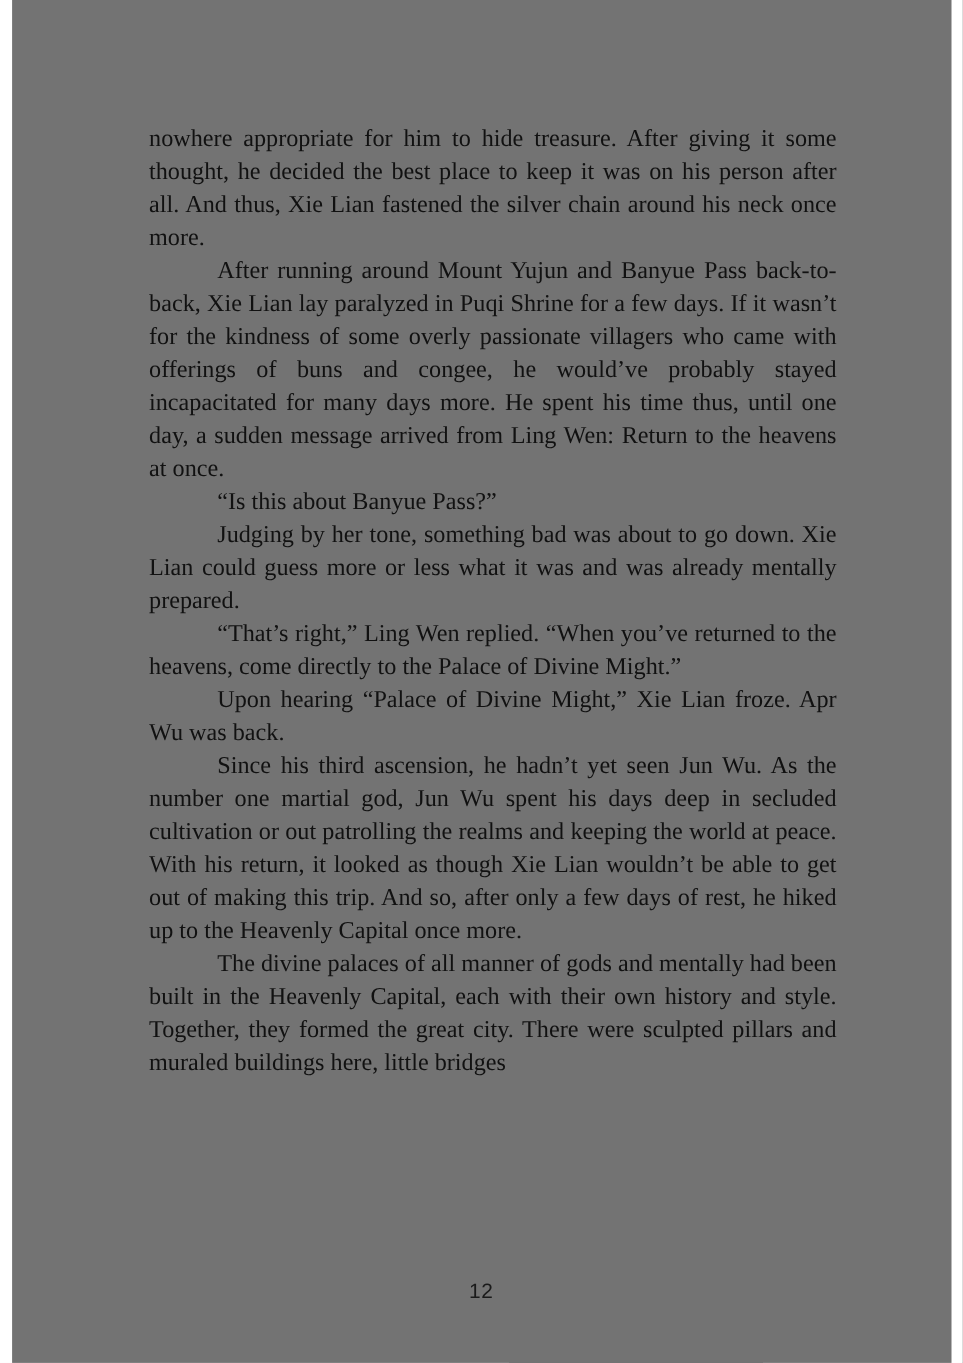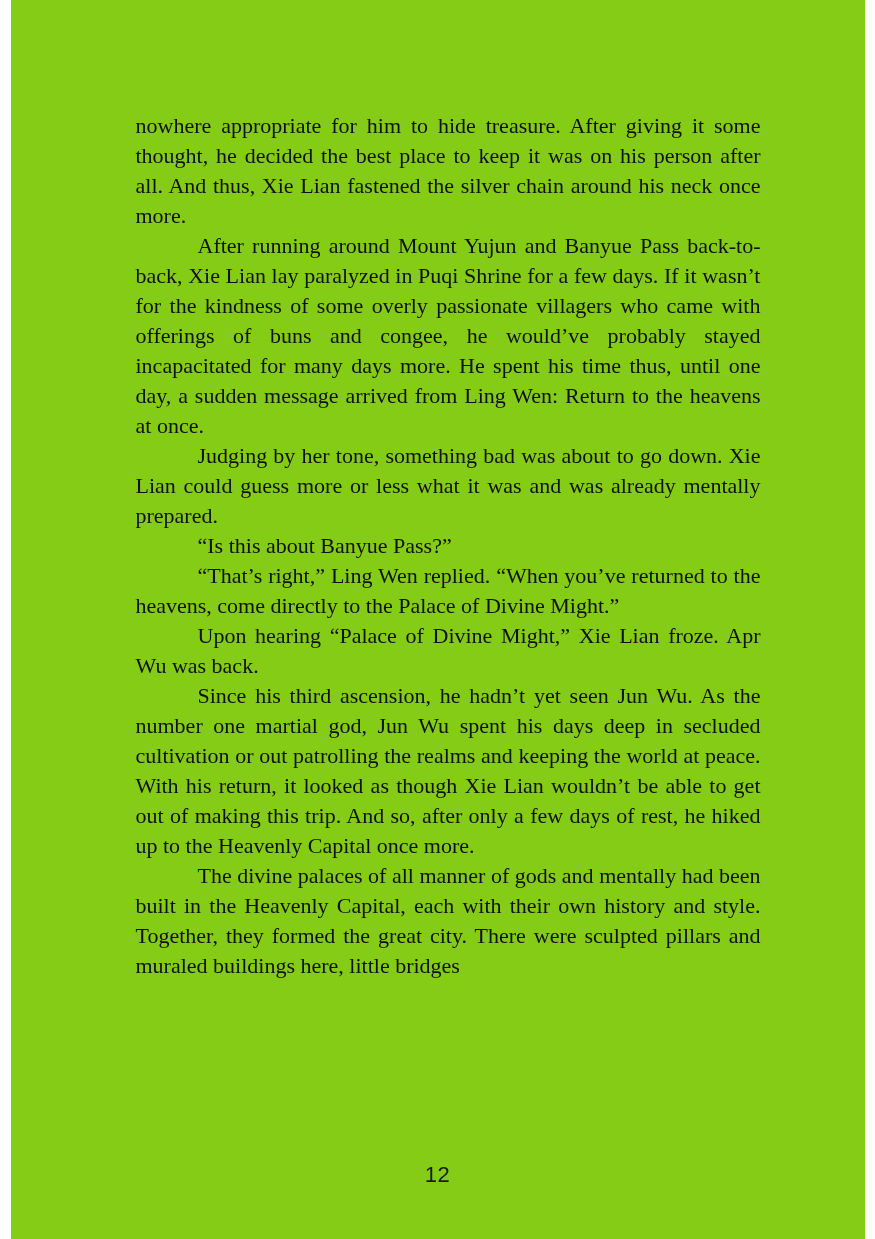--- a/index.html
+++ b/index.html
@@ -7,21 +7,21 @@
     margin: 0;
     padding: 0;
     background: #ffffff;
   }
 
   .page {
     position: relative;
     width: 854px;
     height: 1239px;
     margin: 0 auto;
-    background: #84cc16;
+    background: #737373;
     overflow: hidden;
     box-sizing: border-box;
   }
 
   .text-block {
     position: absolute;
     left: 125px;
     top: 111px;
     width: 625px;
   }
@@ -50,36 +50,36 @@
     margin-bottom: 0;
   }
 
   .folio {
     position: absolute;
     left: 0;
     right: 0;
     top: 1162px;
     text-align: center;
     font-family: "Liberation Sans", "DejaVu Sans", sans-serif;
-    font-size: 22px;
+    font-size: 19px;
     line-height: 26px;
     color: #1a1a1a;
     letter-spacing: 0.5px;
   }
 </style>
 </head>
 <body>
 
 <div class="page">
 
   <div class="text-block">
     <p class="para no-indent">nowhere appropriate for him to hide treasure. After giving it some thought, he decided the best place to keep it was on his person after all. And thus, Xie Lian fastened the silver chain around his neck once more.</p>
     <p class="para">After running around Mount Yujun and Banyue Pass back-to-back, Xie Lian lay paralyzed in Puqi Shrine for a few days. If it wasn’t for the kindness of some overly passionate villagers who came with offerings of buns and congee, he would’ve probably stayed incapacitated for many days more. He spent his time thus, until one day, a sudden message arrived from Ling Wen: Return to the heavens at once.</p>
+    <p class="para">“Is this about Banyue Pass?”</p>
     <p class="para">Judging by her tone, something bad was about to go down. Xie Lian could guess more or less what it was and was already mentally prepared.</p>
-    <p class="para">“Is this about Banyue Pass?”</p>
     <p class="para">“That’s right,” Ling Wen replied. “When you’ve returned to the heavens, come directly to the Palace of Divine Might.”</p>
     <p class="para">Upon hearing “Palace of Divine Might,” Xie Lian froze. Apr Wu was back.</p>
     <p class="para">Since his third ascension, he hadn’t yet seen Jun Wu. As the number one martial god, Jun Wu spent his days deep in secluded cultivation or out patrolling the realms and keeping the world at peace. With his return, it looked as though Xie Lian wouldn’t be able to get out of making this trip. And so, after only a few days of rest, he hiked up to the Heavenly Capital once more.</p>
     <p class="para">The divine palaces of all manner of gods and mentally had been built in the Heavenly Capital, each with their own history and style. Together, they formed the great city. There were sculpted pillars and muraled buildings here, little bridges</p>
   </div>
 
   <div class="folio">12</div>
 
 </div>
 

